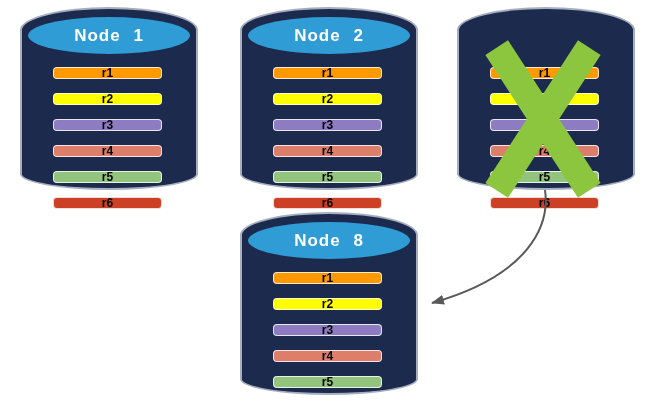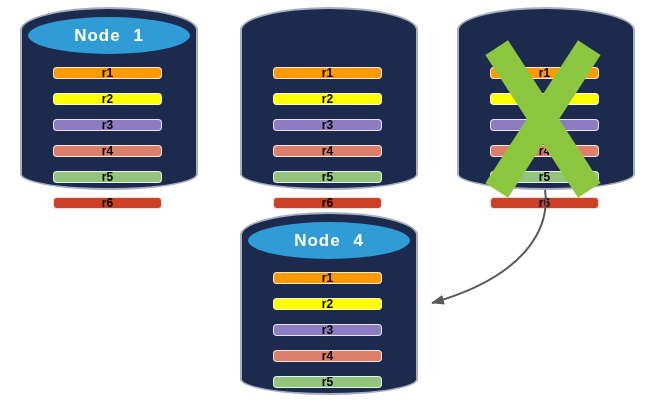--- a/index.html
+++ b/index.html
@@ -95,20 +95,23 @@
       <div class="row" style="background: rgb(204, 65, 37);">
           <span class="row-label">r6</span>
         </div>
     </div>
   </div>
 
   <div class="node node-2">
     <div class="cyl-top"></div>
     <div class="cyl-bottom"></div>
     <div class="cyl-body"></div>
+    <div class="cyl-cap">
+      <span class="node-title">Node 2</span>
+    </div>
     <div class="rows">
       <div class="row" style="background: rgb(255, 153, 0);">
           <span class="row-label">r1</span>
         </div>
       <div class="row" style="background: rgb(255, 255, 0);">
           <span class="row-label">r2</span>
         </div>
       <div class="row" style="background: rgb(142, 124, 195);">
           <span class="row-label">r3</span>
         </div>
@@ -152,21 +155,21 @@
       <span class="x-arm x-arm-a" style="background: rgb(140, 198, 63);"></span>
       <span class="x-arm x-arm-b" style="background: rgb(140, 198, 63);"></span>
     </div>
   </div>
 
   <div class="node node-4">
     <div class="cyl-top"></div>
     <div class="cyl-bottom"></div>
     <div class="cyl-body"></div>
     <div class="cyl-cap">
-      <span class="node-title">Node 4</span>
+      <span class="node-title">Node 8</span>
     </div>
     <div class="rows">
       <div class="row" style="background: rgb(255, 153, 0);">
           <span class="row-label">r1</span>
         </div>
       <div class="row" style="background: rgb(255, 255, 0);">
           <span class="row-label">r2</span>
         </div>
       <div class="row" style="background: rgb(142, 124, 195);">
           <span class="row-label">r3</span>

